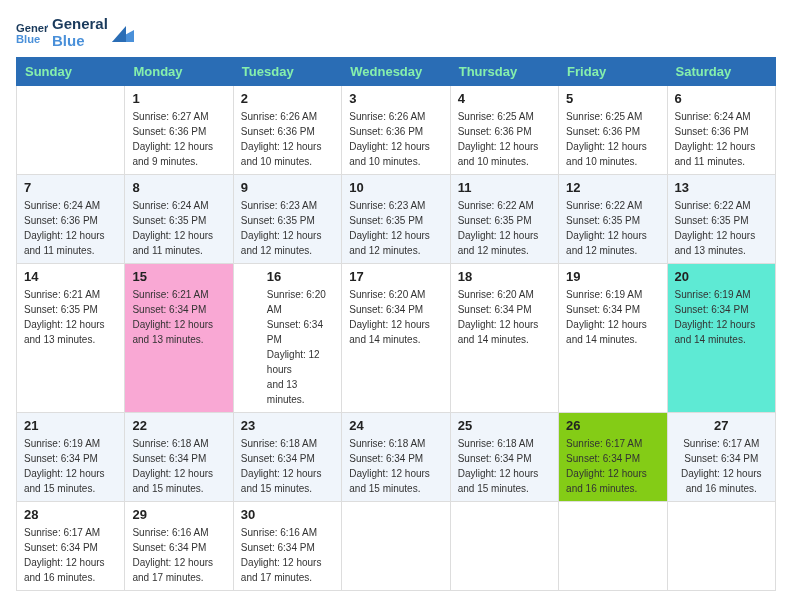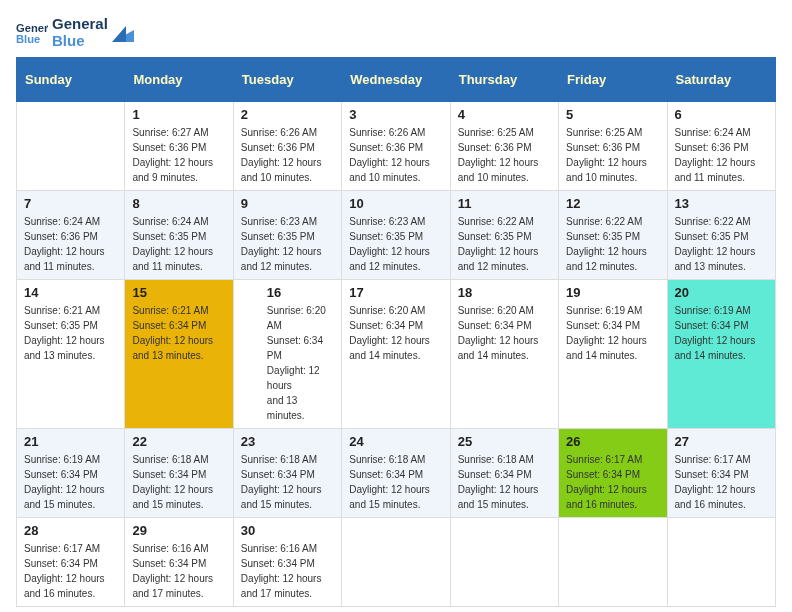--- a/index.html
+++ b/index.html
@@ -37,23 +37,23 @@
       font-size: 15px;
       color: #444;
     }
     .calendar {
       width: 100%;
       border-collapse: collapse;
       font-size: 11px;
     }
     .calendar th {
       background: #2a6db5;
-      color: #fef9c3;
+      color: #86efac;
       text-align: left;
-      padding: 14px 8px;
+      padding: 6px 8px;
       font-size: 13px;
       font-weight: bold;
       border: 1px solid #2a6db5;
     }
     .calendar td {
       vertical-align: top;
       padding: 5px 7px;
       border: 1px solid #ddd;
       min-height: 80px;
       width: 14.28%;
@@ -213,21 +213,21 @@
         </td>
       </tr>
       <tr>
         <td style="background: rgb(255, 255, 255);">
           <span class="day-number">14</span>
           <div class="day-info" style="white-space: pre-line;">Sunrise: 6:21 AM
 Sunset: 6:35 PM
 Daylight: 12 hours
 and 13 minutes.</div>
         </td>
-        <td style="background: #eab308;">
+        <td style="background: #f9a8d4;">
           <span class="day-number">15</span>
           <div class="day-info" style="white-space: pre-line;">Sunrise: 6:21 AM
 Sunset: 6:34 PM
 Daylight: 12 hours
 and 13 minutes.</div>
         </td>
         <td style="background: rgb(255, 255, 255); padding-left: 33px;">
           <span class="day-number">16</span>
           <div class="day-info" style="white-space: pre-line;">Sunrise: 6:20 AM
 Sunset: 6:34 PM
@@ -299,21 +299,21 @@
 Daylight: 12 hours
 and 15 minutes.</div>
         </td>
         <td style="background: #84cc16;">
           <span class="day-number">26</span>
           <div class="day-info" style="white-space: pre-line;">Sunrise: 6:17 AM
 Sunset: 6:34 PM
 Daylight: 12 hours
 and 16 minutes.</div>
         </td>
-        <td style="background: rgb(240, 245, 251);">
+        <td style="background: rgb(240, 245, 251); text-align: center;">
           <span class="day-number">27</span>
           <div class="day-info" style="white-space: pre-line;">Sunrise: 6:17 AM
 Sunset: 6:34 PM
 Daylight: 12 hours
 and 16 minutes.</div>
         </td>
       </tr>
       <tr>
         <td style="background: rgb(255, 255, 255);">
           <span class="day-number">28</span>

